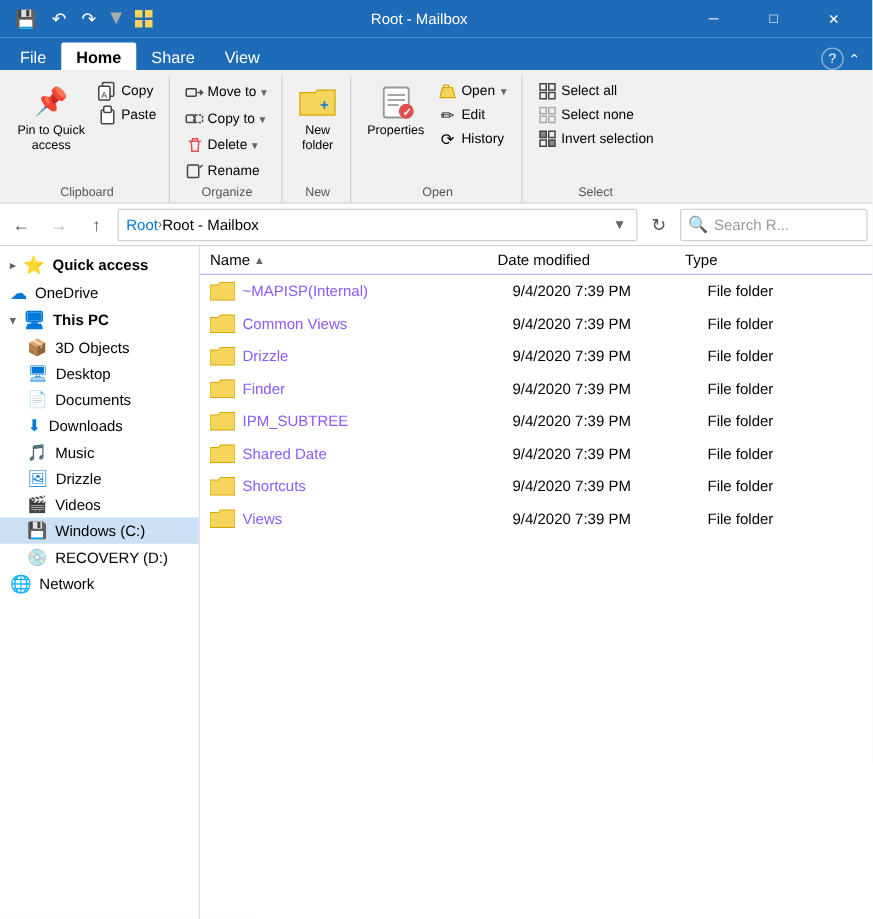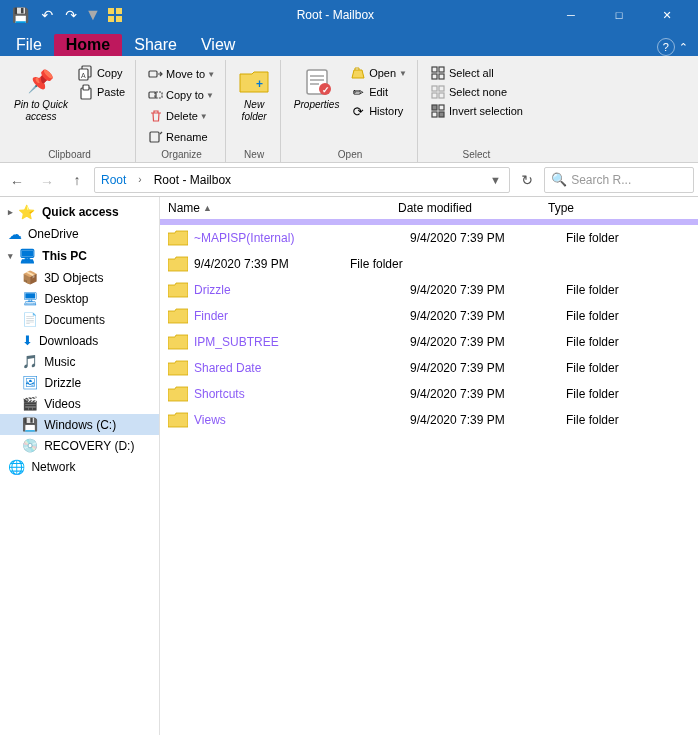--- a/index.html
+++ b/index.html
@@ -30,28 +30,28 @@
       background: #1e6bb8;
       display: flex;
       align-items: flex-end;
       height: 26px;
       padding: 0 4px;
     }
     .ribbon-tab {
       padding: 4px 12px;
       cursor: pointer;
       color: white;
-      font-size: 16px;
+      font-size: 13px;
       height: 22px;
       display: flex;
       align-items: center;
       border-radius: 2px 2px 0 0;
     }
     .ribbon-tab.active {
-      background: #be185d;
+      background: #ffffff;
       color: #000;
       font-weight: 600;
     }
 
     
     .ribbon {
       background: #f0f0f0;
       border-bottom: 1px solid #d0d0d0;
       display: flex;
       padding: 4px 4px 0 4px;
@@ -89,21 +89,21 @@
       background: none;
       border: none;
       font-size: 11px;
       color: #000;
     }
     .ribbon-btn .btn-icon {
       width: 32px; height: 32px;
       display: flex; align-items: center; justify-content: center;
       font-size: 22px;
     }
-    .ribbon-btn .btn-label { font-size: 10px; text-align: center; line-height: 1.2; margin-top: 1px; font-style: italic; }
+    .ribbon-btn .btn-label { font-size: 10px; text-align: center; line-height: 1.2; margin-top: 1px; }
     .ribbon-btn-small {
       display: flex;
       flex-direction: row;
       align-items: center;
       cursor: pointer;
       padding: 1px 4px;
       border-radius: 2px;
       background: none;
       border: none;
       font-size: 11px;
@@ -152,21 +152,21 @@
     }
     .nav-btn:disabled { color: #bbb; cursor: default; }
     .address-path {
       flex: 1;
       border: 1px solid #d0d0d0;
       height: 26px;
       display: flex;
       align-items: center;
       padding: 0 6px;
       border-radius: 2px;
-      gap: 12px;
+      gap: 0;
       cursor: text;
     }
     .address-sep { color: #666; font-size: 10px; }
     .address-chevron { color: #666; font-size: 11px; cursor: pointer; padding: 2px; }
     .refresh-btn {
       background: none; border: 1px solid transparent; cursor: pointer; width: 26px; height: 26px;
       display: flex; align-items: center; justify-content: center; border-radius: 2px; color: #555; font-size: 14px;
     }
     .search-box {
       border: 1px solid #d0d0d0; height: 26px; width: 150px; border-radius: 2px;
@@ -217,21 +217,21 @@
     
     .file-area {
       flex: 1;
       background: white;
       display: flex;
       flex-direction: column;
       overflow: hidden;
     }
     .file-header {
       display: flex;
-      border-bottom: 6px solid #c4b5fd;
+      border-bottom: 1px solid #c4b5fd;
       padding: 4px 8px;
       background: white;
       justify-content: center;
     }
     .file-header-col {
       font-size: 12px;
       color: #000;
       cursor: pointer;
       display: flex;
       align-items: center;
@@ -575,20 +575,21 @@
         <div class="file-name">~MAPISP(Internal)</div>
         <div class="file-date">9/4/2020 7:39 PM</div>
         <div class="file-type">File folder</div>
       </div>
       <div class="file-row">
         <div class="file-icon">
             <svg width="20" height="16" viewBox="0 0 20 16">
               <path d="M0 3 L7 3 L8 1 L20 1 L20 15 L0 15 Z" fill="#f5d55c" stroke="#d4a800" stroke-width="0.8"></path>
             </svg>
           </div>
+        <div class="file-name">Common Views</div>
         <div class="file-date">9/4/2020 7:39 PM</div>
         <div class="file-type">File folder</div>
       </div>
       <div class="file-row">
         <div class="file-icon">
             <svg width="20" height="16" viewBox="0 0 20 16">
               <path d="M0 3 L7 3 L8 1 L20 1 L20 15 L0 15 Z" fill="#f5d55c" stroke="#d4a800" stroke-width="0.8"></path>
             </svg>
           </div>
         <div class="file-name">Drizzle</div>

